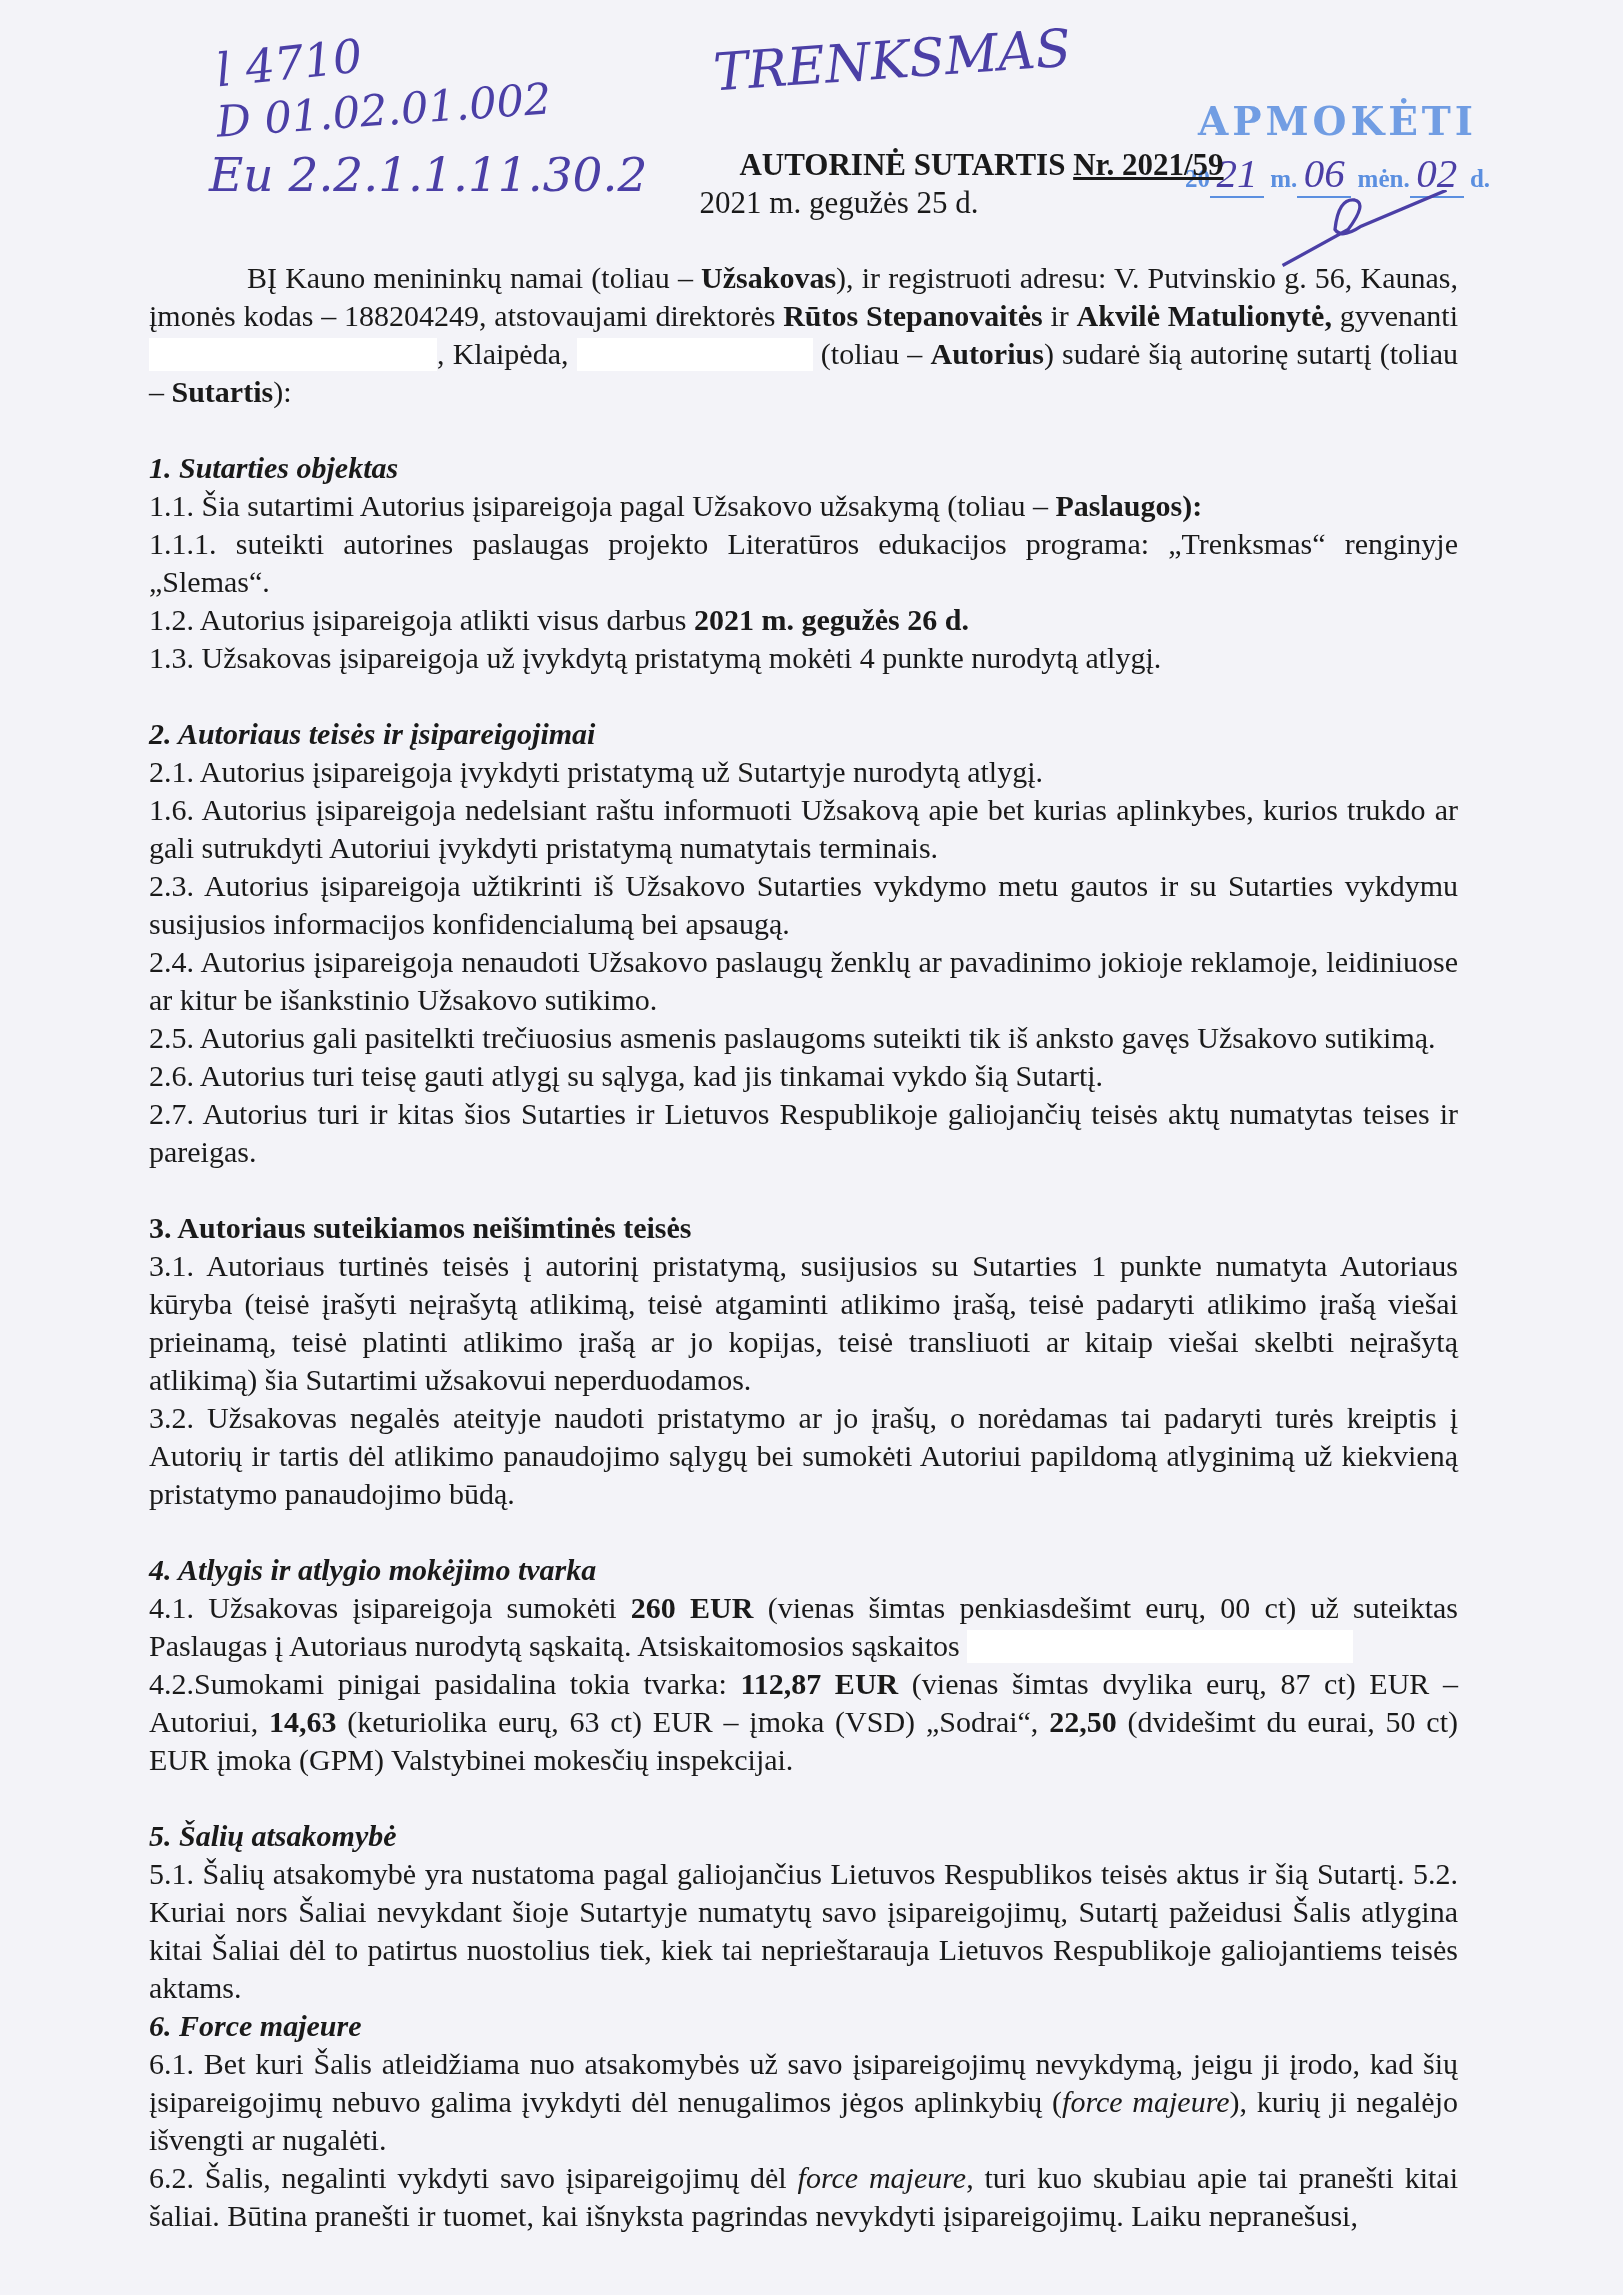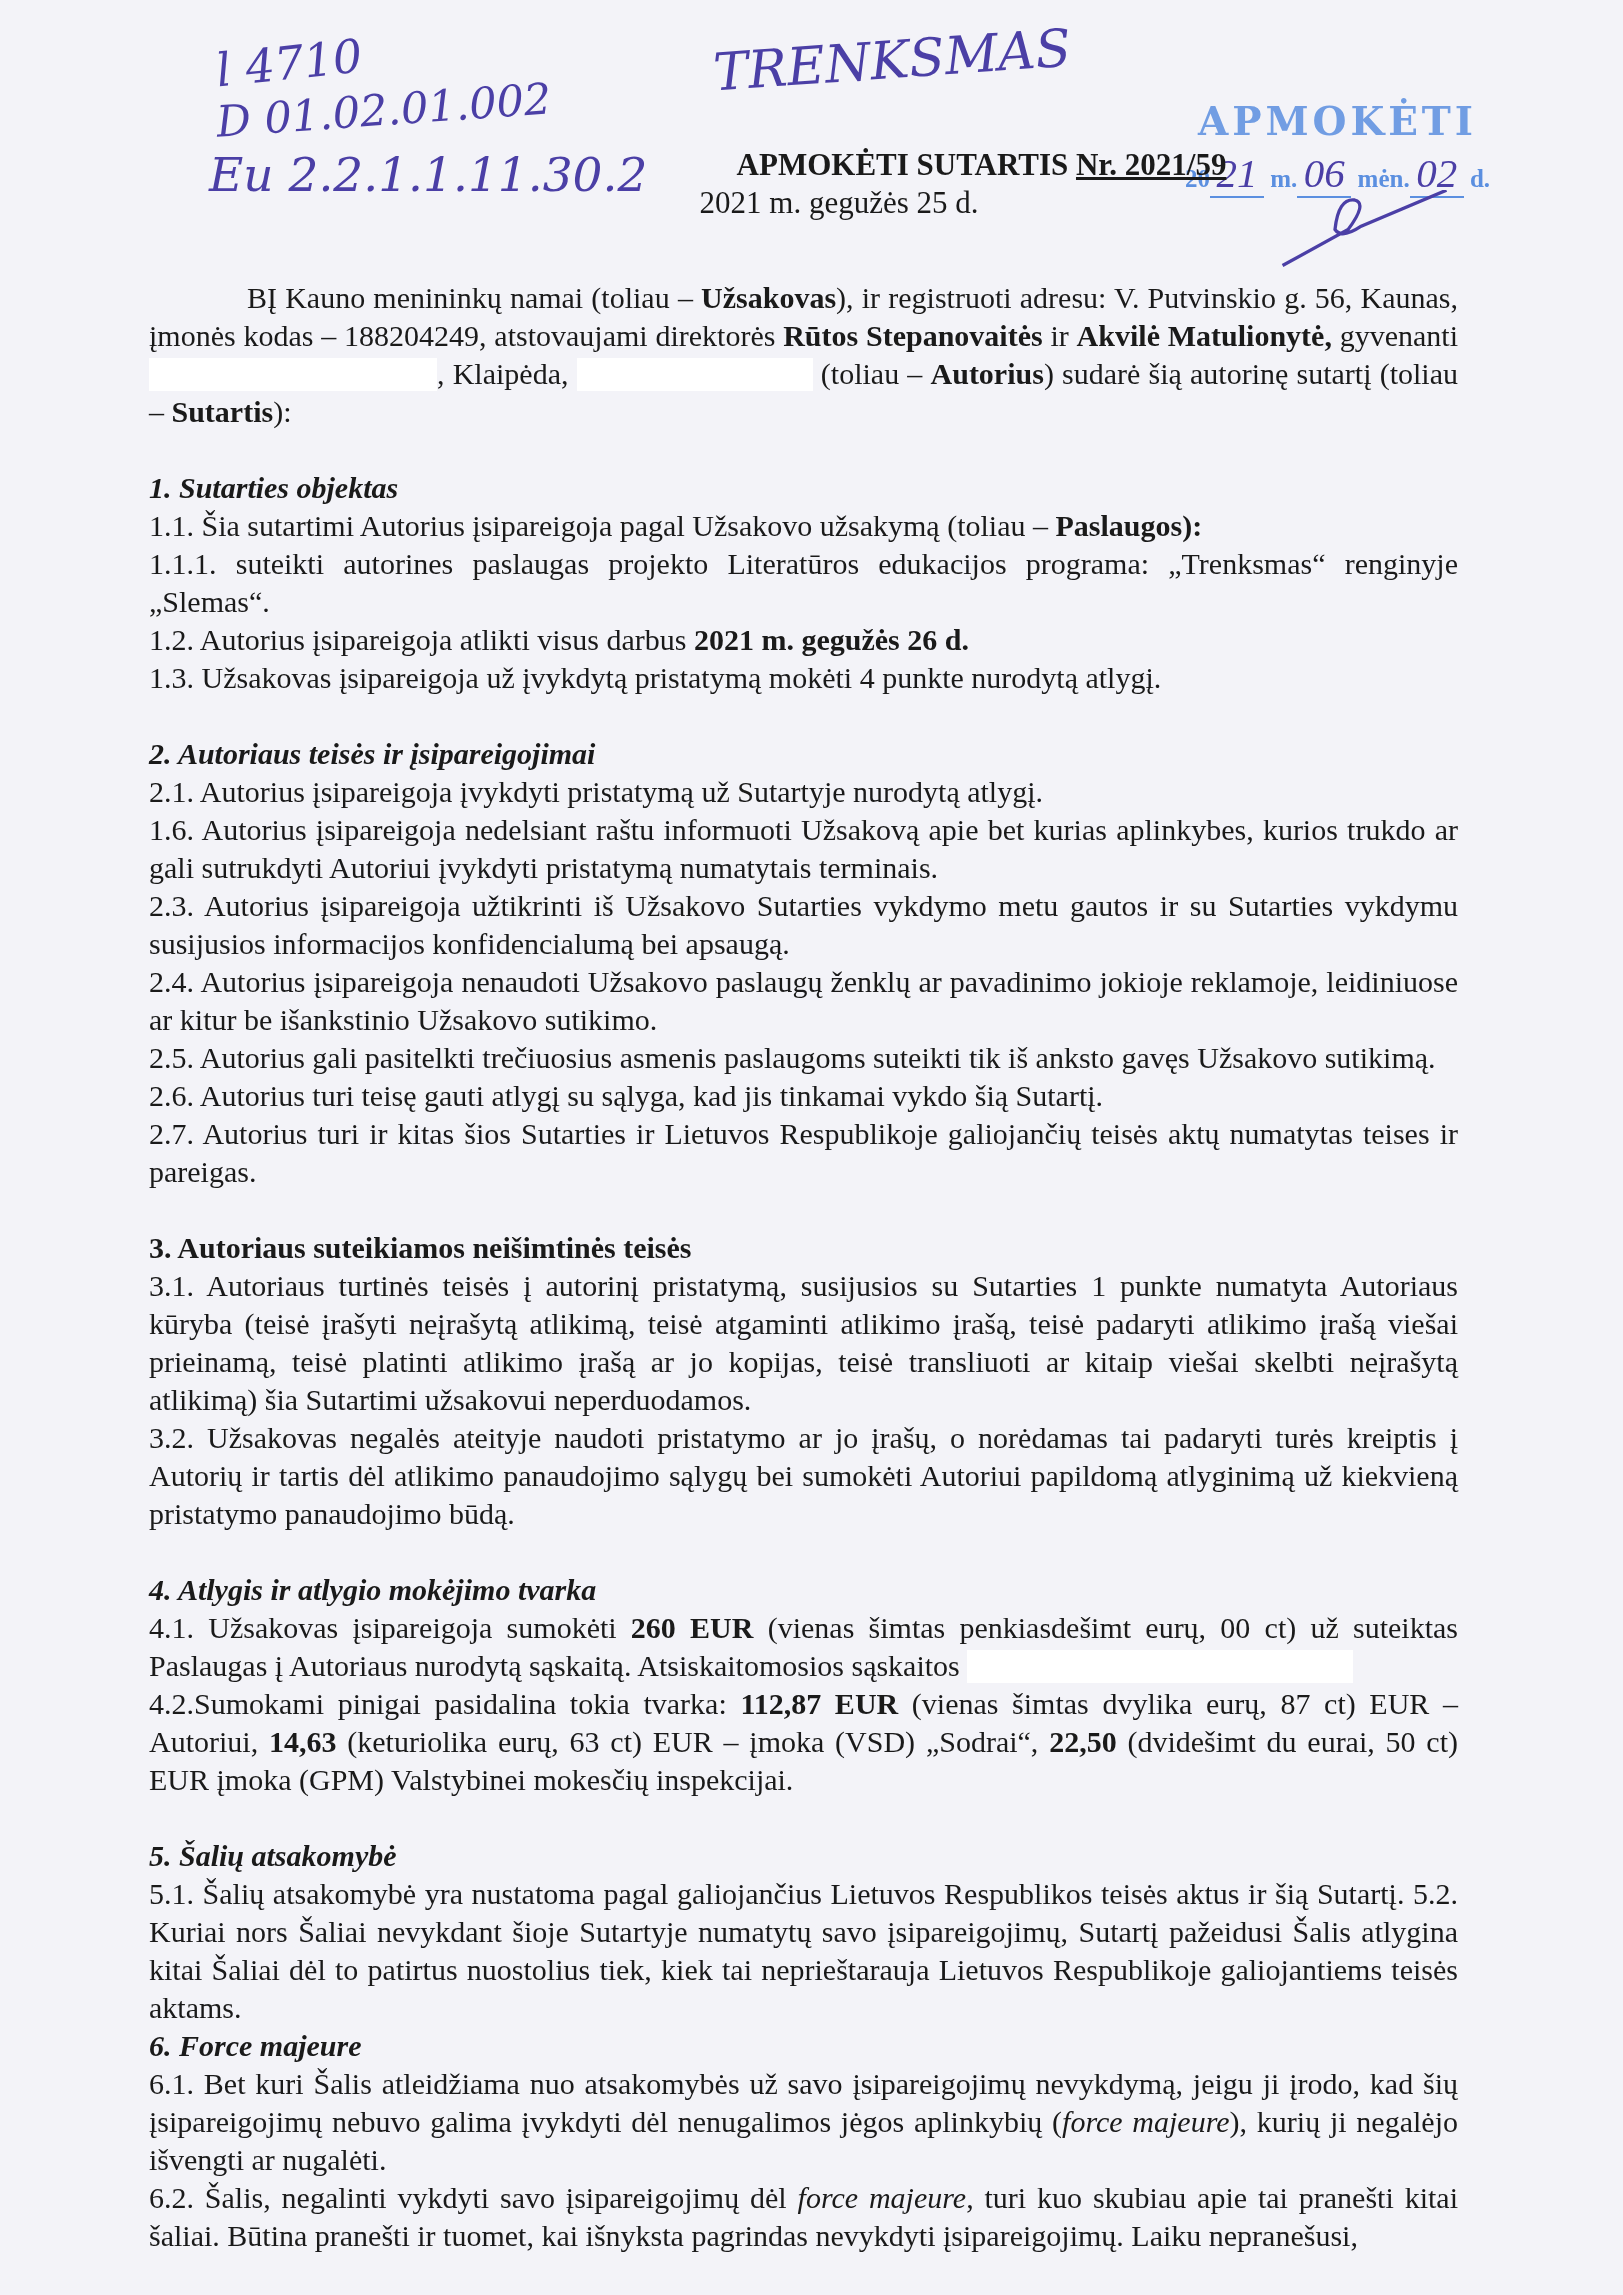--- a/index.html
+++ b/index.html
@@ -14,21 +14,21 @@
   .hw3 { left:209px; top:147px; font-size:47px; }
   .hw-title { left:713px; top:29.5px; font-size:52px; transform:rotate(-4deg); }
   .stamp { position:absolute; left:1185px; top:98px; color:#5b8fe0; text-align:center; }
   .stamp-title { font-family:"DejaVu Serif", serif; font-weight:bold; font-size:39px; letter-spacing:3.9px; opacity:.85; }
   .stamp-date { font-size:25px; font-weight:bold; margin-top:5.2px; white-space:nowrap; }
   .stamp-date .hwv { color:#4b3fa6; font-style:italic; font-size:41px; font-weight:normal; border-bottom:2px solid #5b8fe0; padding:0 6.5px; }
   .sig { position:absolute; left:1276px; top:190px; width:177px; height:79px; }
   .title { position:absolute; left:0; right:0; top:147px; text-align:center; font-weight:bold; font-size:31px; padding-left:340px; box-sizing:border-box; }
   .title u { text-decoration:underline; }
   .date { position:absolute; left:16px; right:0; top:185px; text-align:center; font-size:31px; padding-left:39px; box-sizing:border-box;}
-  .body { position:absolute; left:149px; top:259px; width:1309px; font-size:30px; line-height:38px; text-align:justify;margin-top:20px; }
+  .body { position:absolute; left:149px; top:259px; width:1309px; font-size:30px; line-height:38px; text-align:justify; }
   .body p { margin:0; }
   .gap { height:38px; }
   .indent { text-indent:98px; }
   .redact { display:inline-block; background:#ffffff; height:33px; vertical-align:-6.5px; }
   .r1 { width:288px; } .r2 { width:236px; } .r3 { width:386px; }
   .h-it { font-style:italic; font-weight:bold; }
   .h-b { font-weight:bold; }
 </style>
 </head>
 <body>
@@ -47,21 +47,21 @@
       <span>m.</span><span class="hwv">06</span>
       <span>mėn.</span><span class="hwv">02</span>
       <span>d.</span>
     </div>
   </div>
   <svg class="sig" viewBox="0 0 270 120">
     <path d="M10 115 L110 60 Q140 20 120 15 Q95 12 90 60 Q100 75 130 55 L260 0" fill="none" stroke="#4b3fa6" stroke-width="5"></path>
   </svg>
 
   <div class="title">
-    <span>APMOKĖTI SUTARTIS </span><u>Nr. 2021/59</u>
+    <span>AUTORINĖ SUTARTIS </span><u>Nr. 2021/59</u>
   </div>
   <div class="date">2021 m. gegužės 25 d.</div>
 
   <div class="body">
     <p class="indent">
       <span>BĮ Kauno menininkų namai (toliau – </span><b>Užsakovas</b><span>), ir registruoti adresu: V. Putvinskio g. 56, Kaunas, įmonės kodas – 188204249, atstovaujami direktorės </span><b>Rūtos Stepanovaitės</b><span> ir </span><b>Akvilė Matulionytė,</b><span> gyvenanti </span><span class="redact r1"></span><span>, Klaipėda, </span><span class="redact r2"></span><span> (toliau – </span><b>Autorius</b><span>) sudarė šią autorinę sutartį (toliau – </span><b>Sutartis</b><span>):</span>
     </p>
     <div class="gap"></div>
 
     <p class="h-it">1. Sutarties objektas</p>

